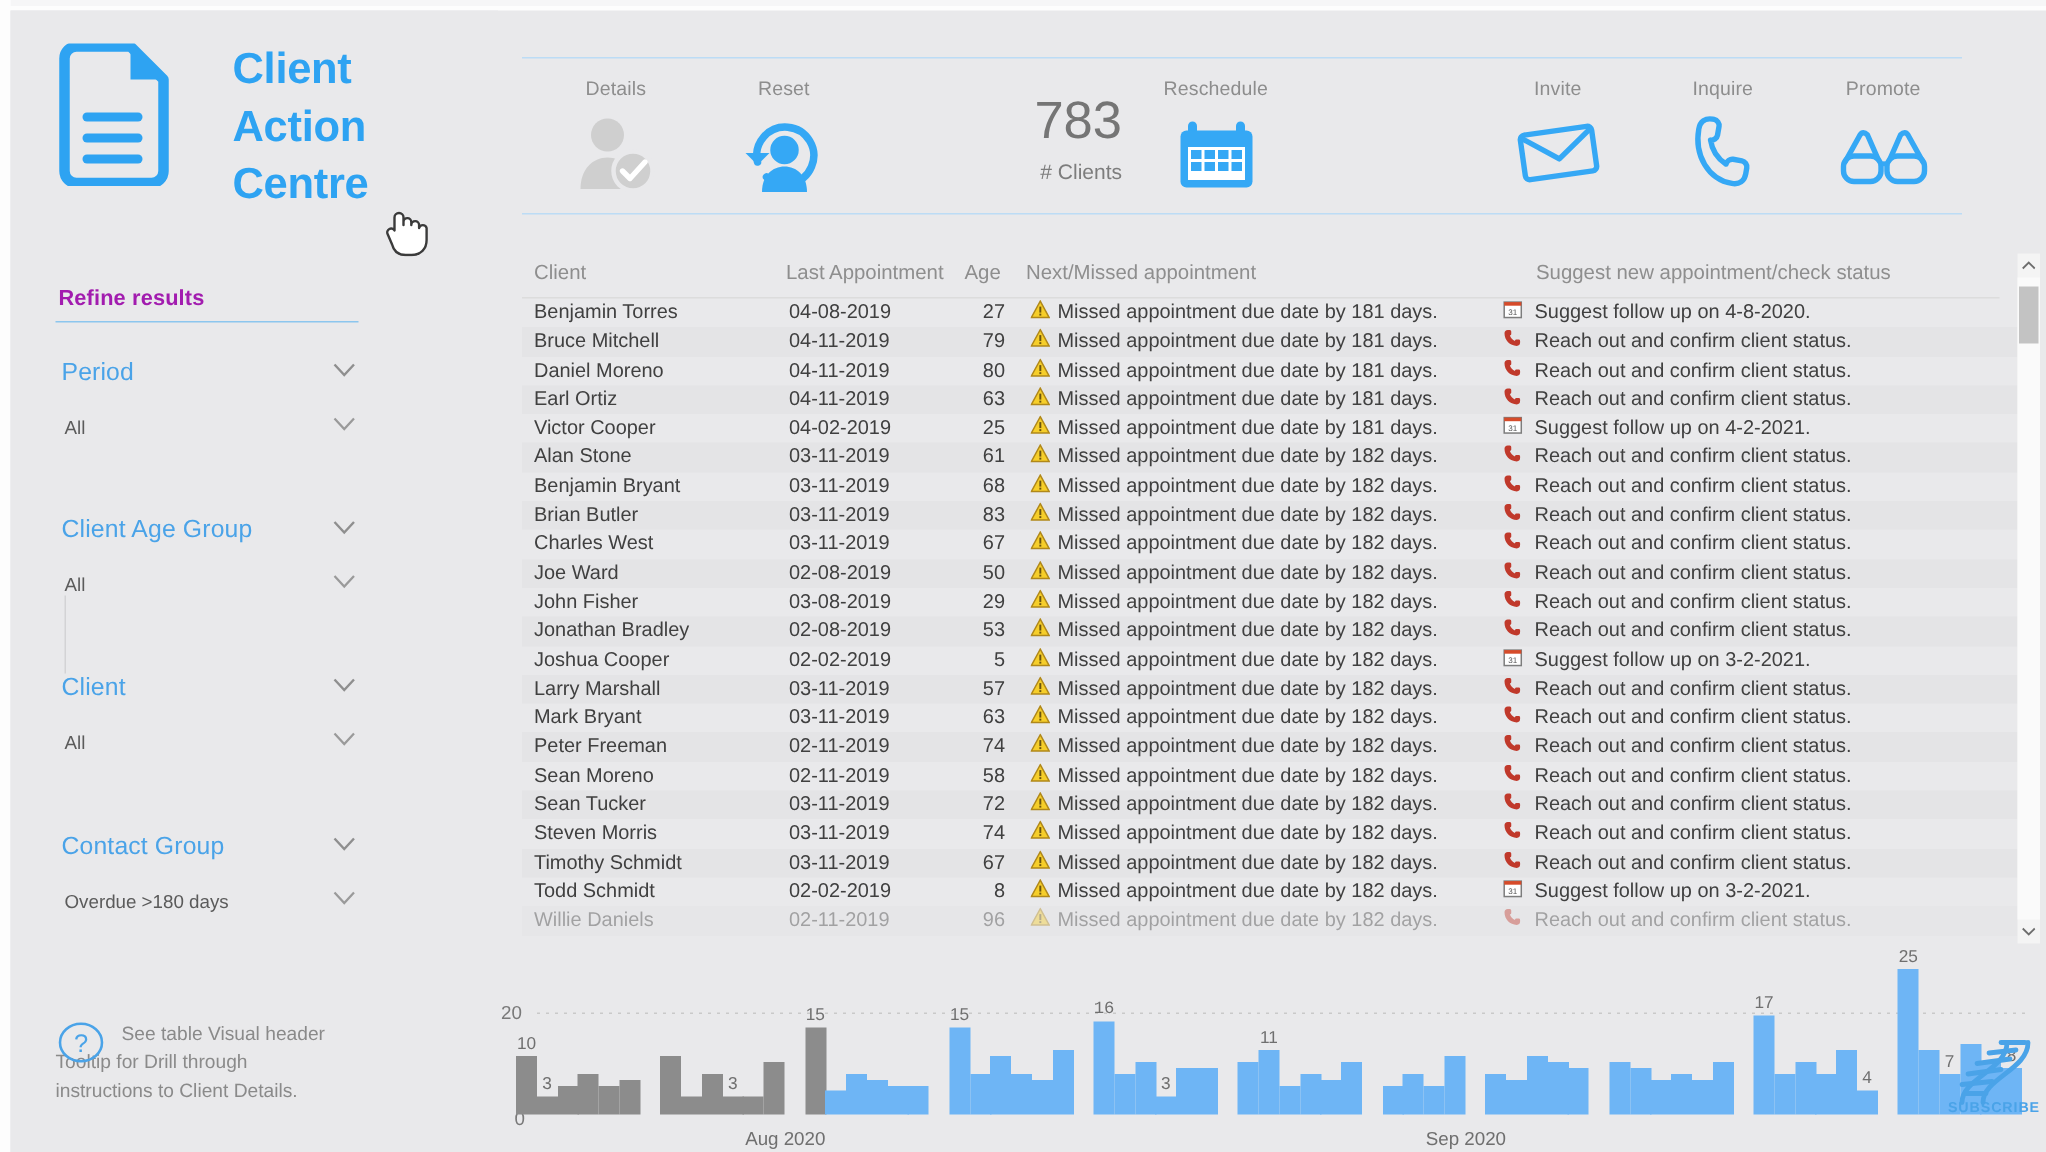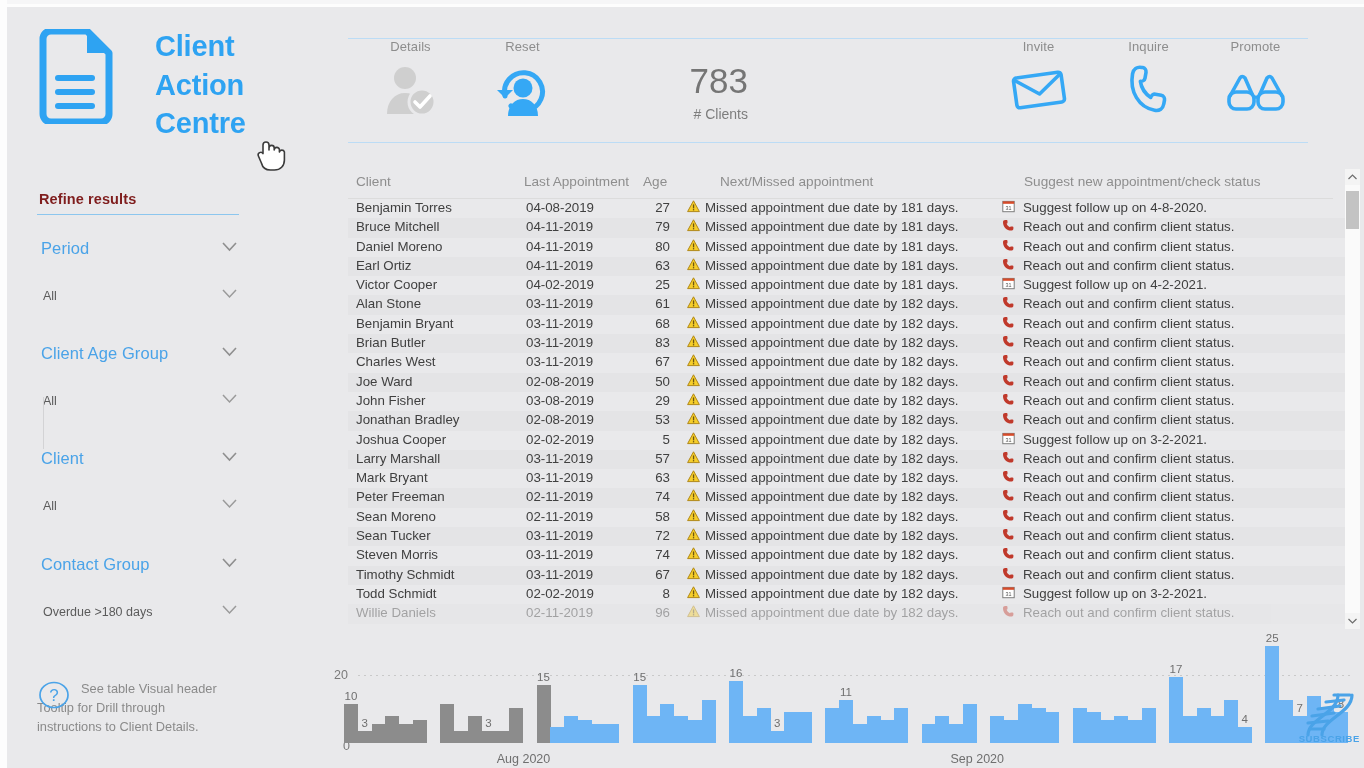--- a/index.html
+++ b/index.html
@@ -24,48 +24,48 @@
   .sidebar { position:absolute; left:7px; top:7px; width:325px; height:761px; background:#e9e9eb; }
 
   .brand { position:absolute; left:22px; top:12px; width:300px; height:120px; }
   .brand-icon { position:absolute; left:8px; top:10px; width:78px; height:95px; }
   .brand-text { position:absolute; left:126px; top:8px; width:180px;
     color:#2ea3f2; font-size:29px; font-weight:bold; line-height:38.5px; letter-spacing:-0.2px; }
   .brand-text div { white-space:nowrap; }
 
   .cursor { position:absolute; left:249px; top:130px; width:30px; height:34px; }
 
-  .refine-title { position:absolute; left:32px; top:184px; font-size:14.5px; font-weight:bold; color:#7f1d1d; letter-spacing:0.1px;}
+  .refine-title { position:absolute; left:32px; top:184px; font-size:14.5px; font-weight:bold; color:#a21caf; letter-spacing:0.1px;}
   .refine-rule { position:absolute; left:30px; top:207px; width:202px; height:1px; background:#8cc6ee; }
 
   .filter { position:absolute; left:30px; width:205px; }
   .filter-head { position:relative; height:24px; }
   .filter-head .lbl { position:absolute; left:4px; top:0; font-size:16.5px; color:#4aa3e8; letter-spacing:0.1px; }
   .filter-head .chev { position:absolute; right:5px; top:3px; }
-  .filter-box { position:relative; margin-top:26px; height:22px; }
+  .filter-box { position:relative; margin-top:15px; height:22px; }
   .filter-box .val { position:absolute; left:6px; top:0; font-size:12.5px; color:#5b5b5b; }
   .filter-box .chev { position:absolute; right:5px; top:0px; }
   .filter-underline { position:absolute; left:36px; width:1px; background:#d3d3d5; }
 
   .chev svg { display:block; }
 
   .hint { position:absolute; left:30px; top:672px; width:240px;
           font-size:12.8px; color:#8a8a8a; line-height:19px; }
   .hint .q { position:absolute; left:0px; top:2px; }
   .hint .htxt { display:block; padding-left:0px; text-indent:44px; }
   .hint .htxt2 { display:block; text-indent:0; }
 
   
   .main { position:absolute; left:332px; top:7px; width:1032px; height:761px; }
 
   
   .toolbar { position:absolute; left:16px; top:31px; width:960px; height:105px;
              border-top:1px solid #bcdcf5; border-bottom:1px solid #bcdcf5; }
   .tb-item { position:absolute; top:0; height:105px; text-align:center; }
-  .tb-label { font-size:13px; color:#8d8d8d; letter-spacing:0.1px; }
+  .tb-label { font-size:13px; color:#8d8d8d; margin-top:12px; letter-spacing:0.1px; }
   .tb-icon { margin-top:5px; height:62px; display:flex; align-items:center; justify-content:center; }
   .kpi { position:absolute; top:0; width:150px; text-align:right; }
   .kpi-val { font-size:35px; color:#757575; margin-top:22px; line-height:40px; font-weight:300; }
   .kpi-lbl { font-size:14px; color:#7d7d7d; margin-top:5px; }
 
   
   .table { position:absolute; left:16px; top:162px; width:1002px; height:460px; }
   .thead { position:relative; height:30px; }
   .thead .th { position:absolute; top:5px; font-size:13.6px; color:#8e8e8e; white-space:nowrap; }
   .thead-rule { position:absolute; left:0; top:29px; width:985px; height:1px; background:#dcdcdc; }
@@ -256,20 +256,41 @@
             <path d="M13 52 c0 -11 7 -17 15 -17 c8 0 15 6 15 17 z" fill="#35a8f5"></path>
           </svg>
         </div>
       </div>
 
       <div class="kpi" style="left:250px;">
         <div class="kpi-val">783</div>
         <div class="kpi-lbl"># Clients</div>
       </div>
 
+      <div class="tb-item" style="left:400px; width:125px;">
+        <div class="tb-label">Reschedule</div>
+        <div class="tb-icon">
+          <svg width="56" height="52" viewBox="0 0 56 52">
+            <rect x="9" y="5" width="6" height="11" rx="3" fill="#35a8f5"></rect>
+            <rect x="41" y="5" width="6" height="11" rx="3" fill="#35a8f5"></rect>
+            <rect x="4" y="11" width="48" height="38" rx="4" fill="#35a8f5"></rect>
+            <rect x="9" y="22" width="38" height="22" fill="#ffffff"></rect>
+            <g fill="#35a8f5">
+              <rect x="11" y="24" width="7" height="6"></rect>
+                <rect x="20" y="24" width="7" height="6"></rect>
+              <rect x="29" y="24" width="7" height="6"></rect>
+                <rect x="38" y="24" width="7" height="6"></rect>
+              <rect x="11" y="32" width="7" height="6"></rect>
+                <rect x="20" y="32" width="7" height="6"></rect>
+              <rect x="29" y="32" width="7" height="6"></rect>
+                <rect x="38" y="32" width="7" height="6"></rect>
+            </g>
+          </svg>
+        </div>
+      </div>
 
 
       <div class="tb-item" style="left:628px; width:125px;">
         <div class="tb-label">Invite</div>
         <div class="tb-icon">
           <svg width="56" height="52" viewBox="0 0 56 52">
             <g transform="rotate(-8 28 26)">
               <rect x="4" y="11" width="48" height="30" rx="3" fill="none" stroke="#35a8f5" stroke-width="3.6"></rect>
               <path d="M5 13 L28 30 L51 13" fill="none" stroke="#35a8f5" stroke-width="3.6" stroke-linejoin="round"></path>
             </g>
@@ -300,21 +321,21 @@
           </svg>
         </div>
       </div>
     </div>
 
     <div class="table">
       <div class="thead">
         <div class="th" style="left:8px;">Client</div>
         <div class="th" style="left:176px;">Last Appointment</div>
         <div class="th" style="left:295px;">Age</div>
-        <div class="th" style="left:336px;margin-left:36px;">Next/Missed appointment</div>
+        <div class="th" style="left:336px;">Next/Missed appointment</div>
         <div class="th" style="left:676px;">Suggest new appointment/check status</div>
         <div class="thead-rule"></div>
       </div>
       <div class="tbody" id="tbody">
           <div class="row">
             <span class="c-client">Benjamin Torres</span>
             <span class="c-date">04-08-2019</span>
             <span class="c-age">27</span>
             <span class="c-warn"><svg width="13" height="13" viewBox="0 0 13 13">
                 <path d="M6.5 0.8 L12.4 11.6 L0.6 11.6 Z" fill="#f6ce2a" stroke="#b0881a" stroke-width="1"></path>
@@ -696,21 +717,21 @@
           <div class="bar" style="left: 247.5px; width: 14px; height: 19.5px; background: rgb(110, 181, 245);"></div>
           <div class="bar" style="left: 261.25px; width: 14px; height: 19.5px; background: rgb(110, 181, 245);"></div>
           <div class="bar" style="left: 288.75px; width: 14px; height: 58.5px; background: rgb(110, 181, 245);"></div>
           <div class="bar-val" style="left: 275.75px; bottom: 60.5px;">15</div>
           <div class="bar" style="left: 302.5px; width: 14px; height: 27.3px; background: rgb(110, 181, 245);"></div>
           <div class="bar" style="left: 316.25px; width: 14px; height: 39px; background: rgb(110, 181, 245);"></div>
           <div class="bar" style="left: 330px; width: 14px; height: 27.3px; background: rgb(110, 181, 245);"></div>
           <div class="bar" style="left: 343.75px; width: 14px; height: 23.4px; background: rgb(110, 181, 245);"></div>
           <div class="bar" style="left: 357.5px; width: 14px; height: 42.9px; background: rgb(110, 181, 245);"></div>
           <div class="bar" style="left: 385px; width: 14px; height: 62.4px; background: rgb(110, 181, 245);"></div>
-          <div class="bar-val" style="left: 372px; bottom: 64.4px;">16</div>
+          <div class="bar-val" style="left: 372px; bottom: 64.4px; font-family: Liberation Mono, monospace;">16</div>
           <div class="bar" style="left: 398.75px; width: 14px; height: 27.3px; background: rgb(110, 181, 245);"></div>
           <div class="bar" style="left: 412.5px; width: 14px; height: 35.1px; background: rgb(110, 181, 245);"></div>
           <div class="bar" style="left: 426.25px; width: 14px; height: 11.7px; background: rgb(110, 181, 245);"></div>
           <div class="bar-val" style="left: 413.25px; bottom: 13.7px;">3</div>
           <div class="bar" style="left: 440px; width: 14px; height: 31.2px; background: rgb(110, 181, 245);"></div>
           <div class="bar" style="left: 453.75px; width: 14px; height: 31.2px; background: rgb(110, 181, 245);"></div>
           <div class="bar" style="left: 481.25px; width: 14px; height: 35.1px; background: rgb(110, 181, 245);"></div>
           <div class="bar" style="left: 495px; width: 14px; height: 42.9px; background: rgb(110, 181, 245);"></div>
           <div class="bar-val" style="left: 482px; bottom: 44.9px;">11</div>
           <div class="bar" style="left: 508.75px; width: 14px; height: 19.5px; background: rgb(110, 181, 245);"></div>

